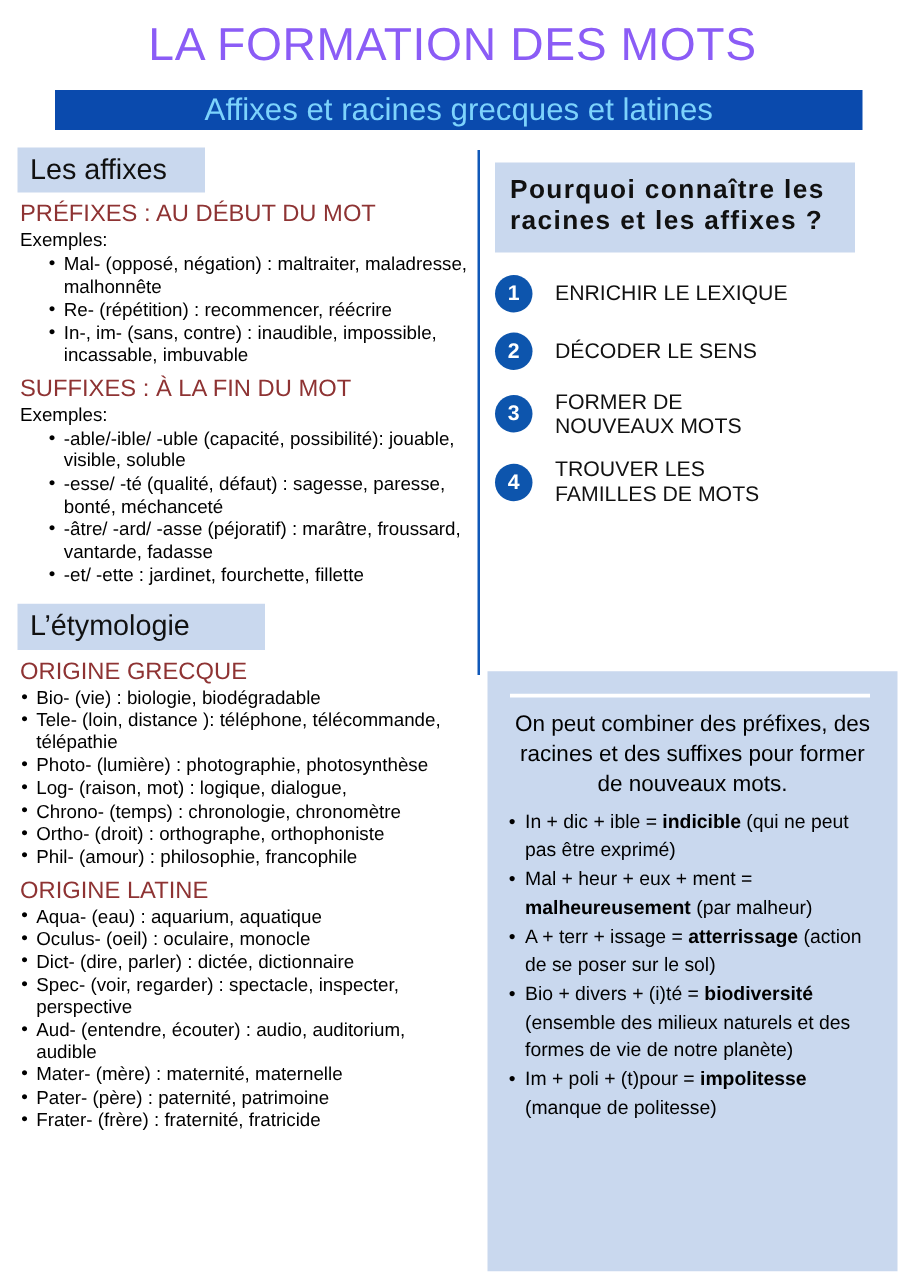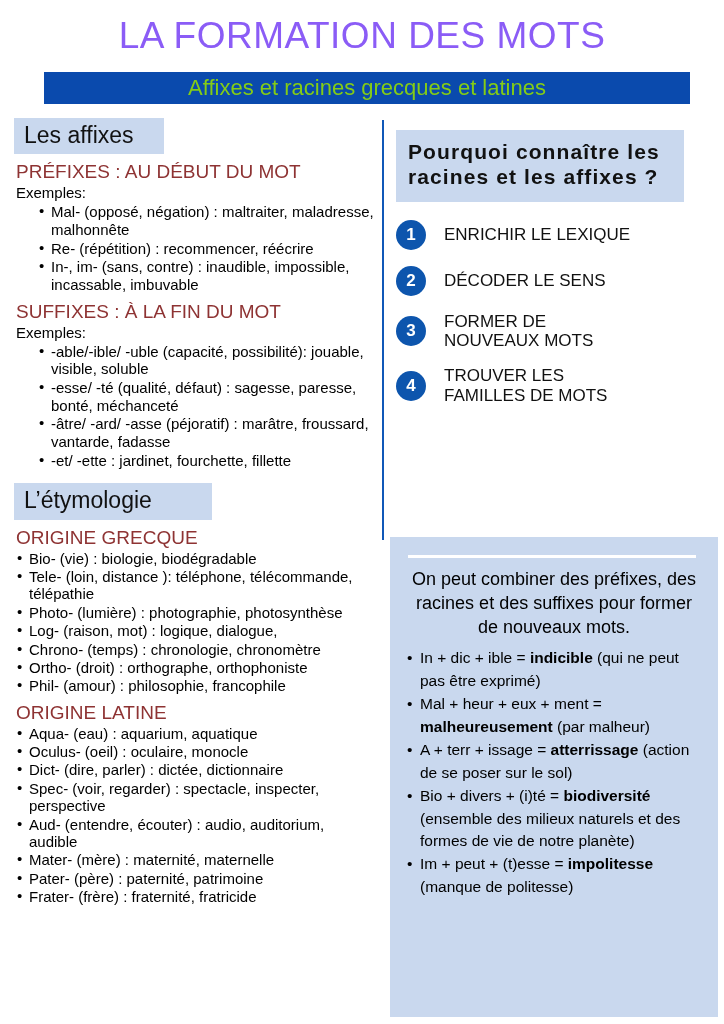--- a/index.html
+++ b/index.html
@@ -27,25 +27,25 @@
     line-height: 1.1;
     color: #8b5cf6;
   }
   .subtitle-banner {
     position: absolute;
     left: 44px;
     top: 72px;
     width: 646px;
     height: 32px;
     background: #0a4aad;
-    color: #84cc16;
+    color: #7dd3fc;
     display: flex;
     align-items: center;
     justify-content: center;
-    font-size: 22px;
+    font-size: 25px;
   }
 
   
   .col-left {
     position: absolute;
     left: 14px;
     top: 118px;
     width: 360px;
   }
   .col-right {
@@ -287,16 +287,16 @@
     <li>
       <span>Mal + heur + eux + ment = </span><span class="bold">malheureusement</span><span> (par malheur)</span>
     </li>
     <li>
       <span>A + terr + issage = </span><span class="bold">atterrissage</span><span> (action de se poser sur le sol)</span>
     </li>
     <li>
       <span>Bio + divers + (i)té = </span><span class="bold">biodiversité</span><span> (ensemble des milieux naturels et des formes de vie de notre planète)</span>
     </li>
     <li>
-      <span>Im + peut + (t)esse = </span><span class="bold">impolitesse</span><span> (manque de politesse)</span>
+      <span>Im + poli + (t)pour = </span><span class="bold">impolitesse</span><span> (manque de politesse)</span>
     </li>
   </ul>
 </div>
 
 </body></html>

